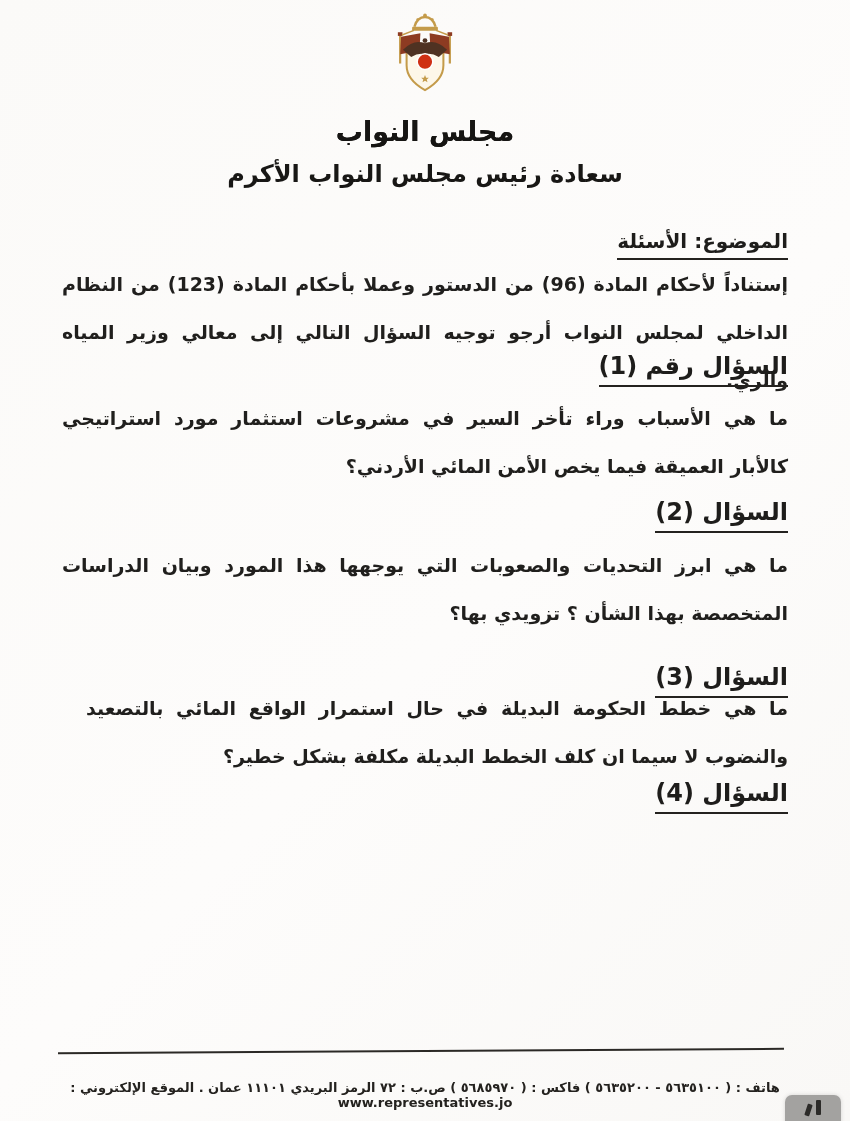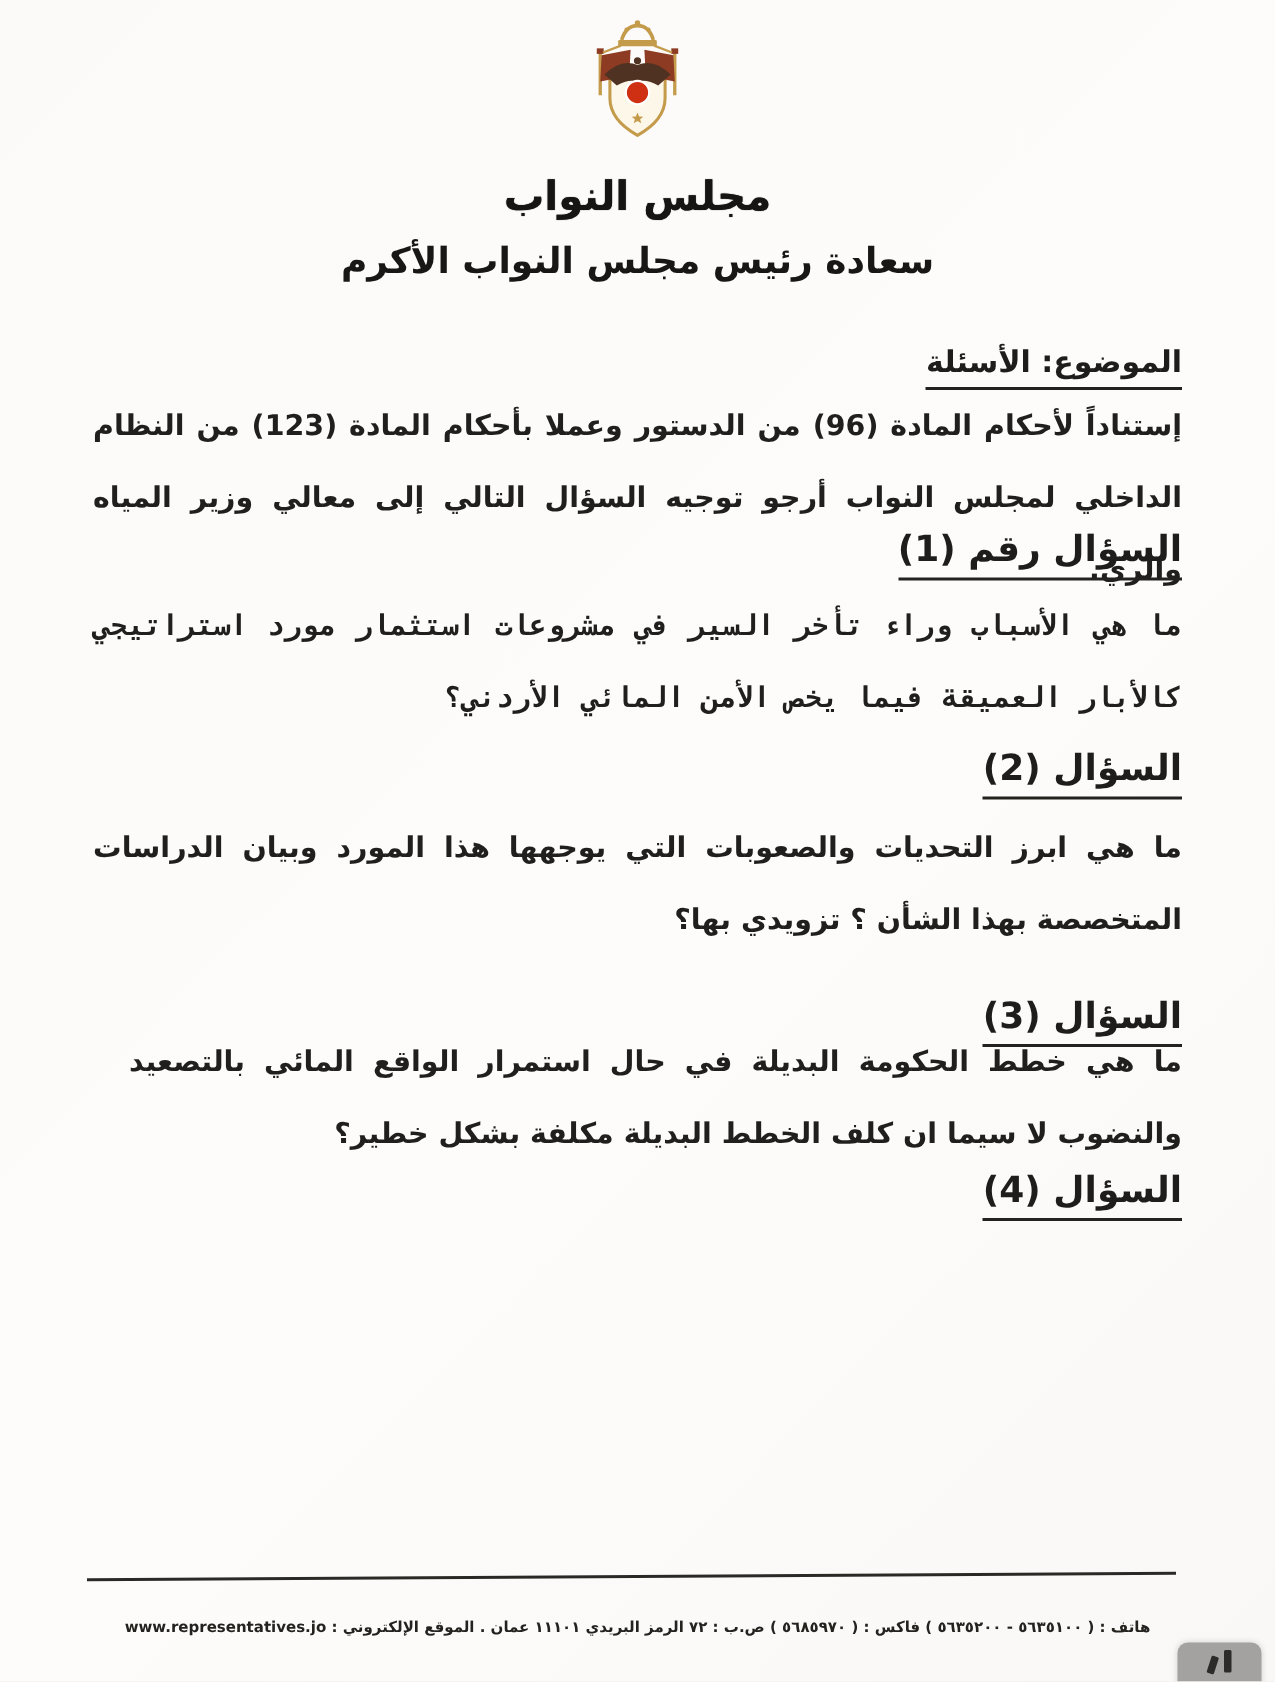--- a/index.html
+++ b/index.html
@@ -69,21 +69,21 @@
     font-weight: 800;
   }
   .para {
     font-size: 19px;
     font-weight: 700;
     line-height: 48px;
     text-align: justify;
     color: #201f1d;
   }
   .qh-1 { top: 352px; }
-  .qt-1 { top: 394px; font-family: Liberation Mono, monospace; }
+  .qt-1 { top: 394px; }
   .qh-2 { top: 498px; }
   .qt-2 { top: 541px; }
   .qh-3 { top: 643px; margin-top: 20px; }
   .qt-3 { top: 684px; margin-left: 24px; }
   .qh-4 { top: 779px; }
   .qt-4 { top: 821px; }
   .intro { top: 260px; }
 
   
   .footer-rule {
@@ -103,21 +103,21 @@
     font-size: 12.5px;
     font-weight: 900;
     letter-spacing: -0.5px;
     color: #22201d;
   }
   .contact-line {
     position: absolute;
     top: 1080px;
     left: 0; right: 0;
     text-align: center;
-    font-size: 10px;
+    font-size: 13px;
     font-weight: 700;
     color: #24221f;
   }
   .corner-overlay {
     position: absolute;
     right: 9px;
     bottom: -14px;
     width: 56px;
     height: 40px;
     background: #a3a2a0;

